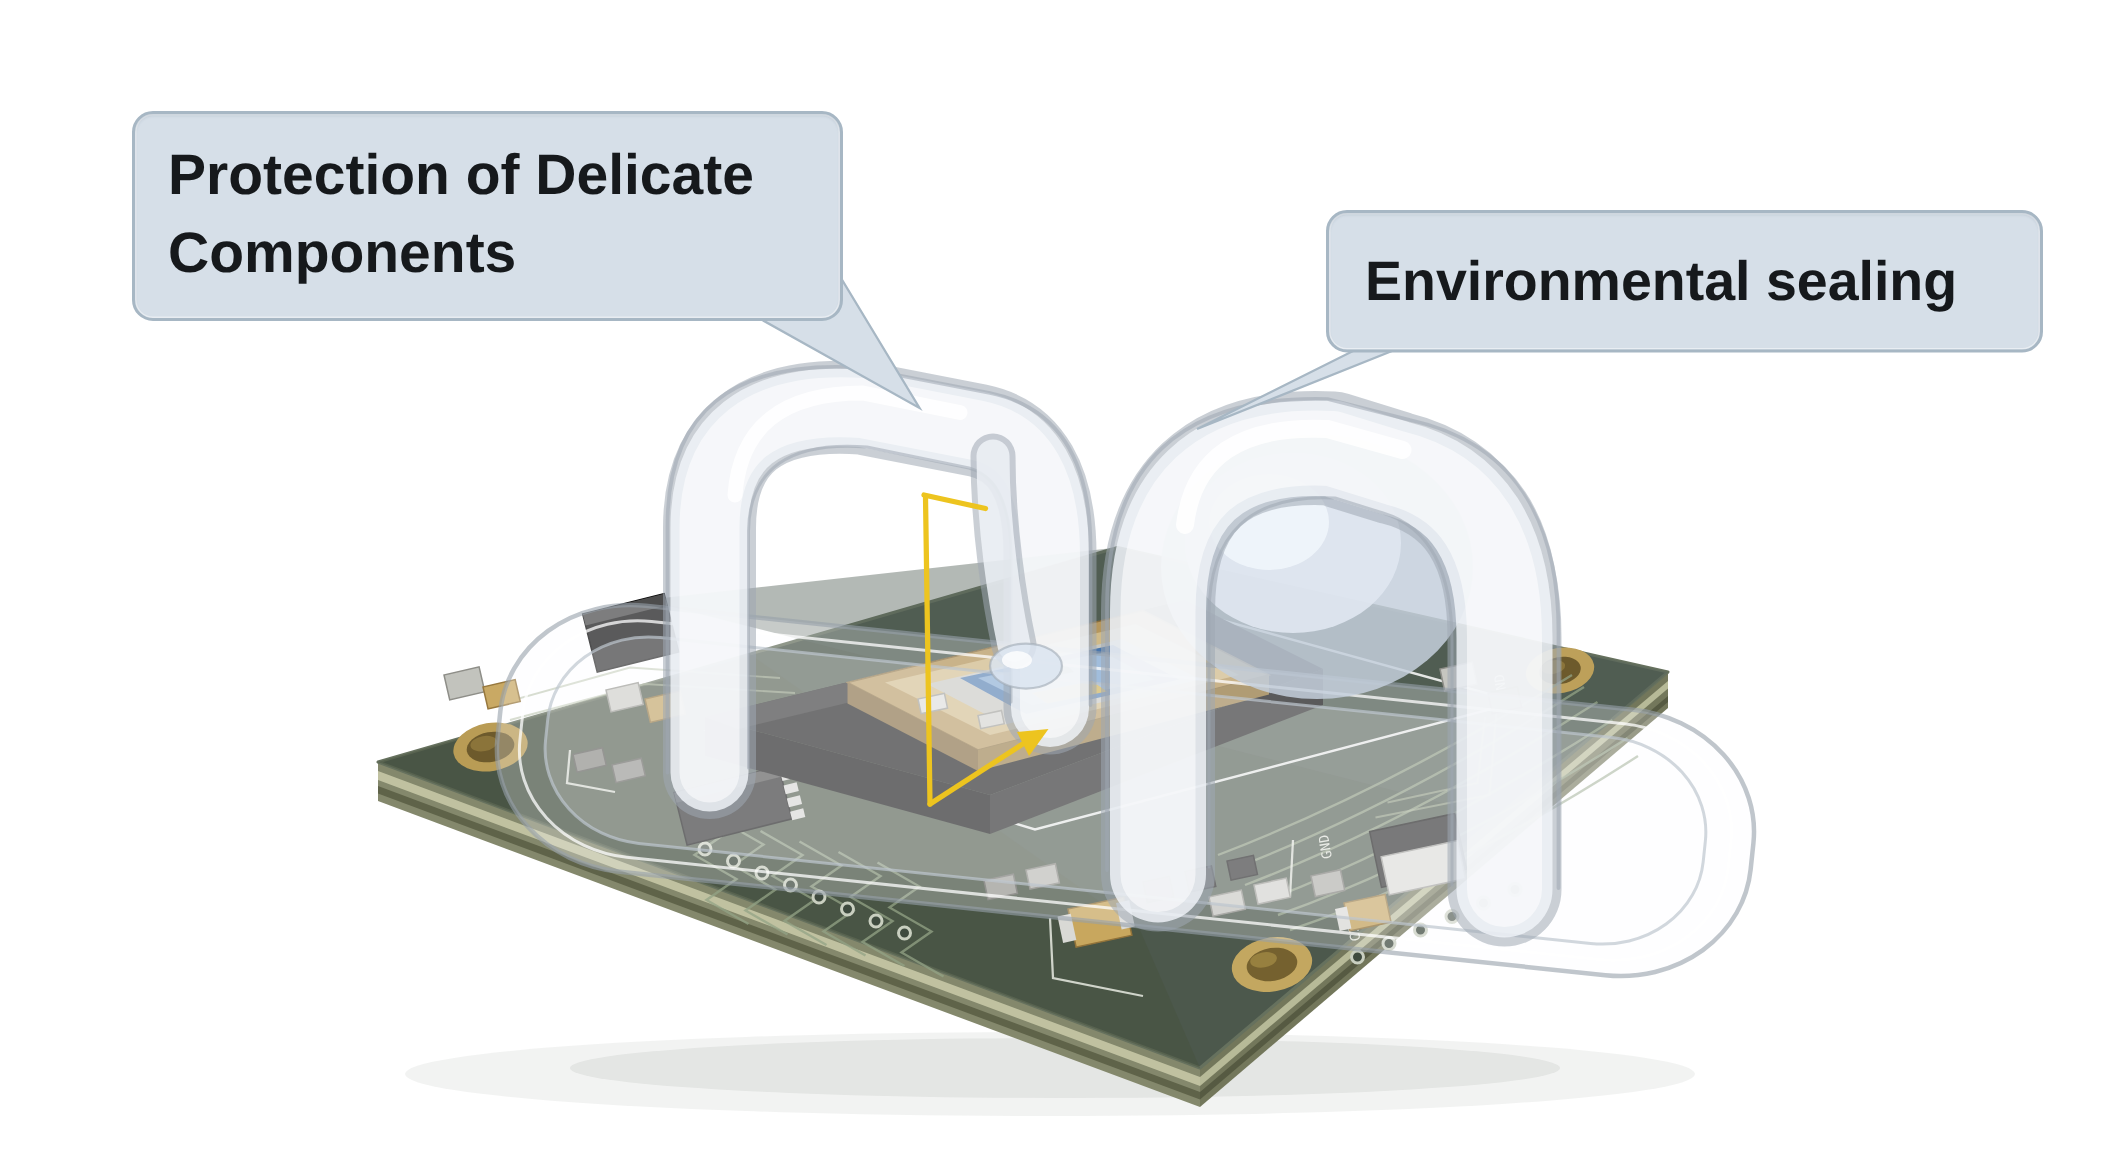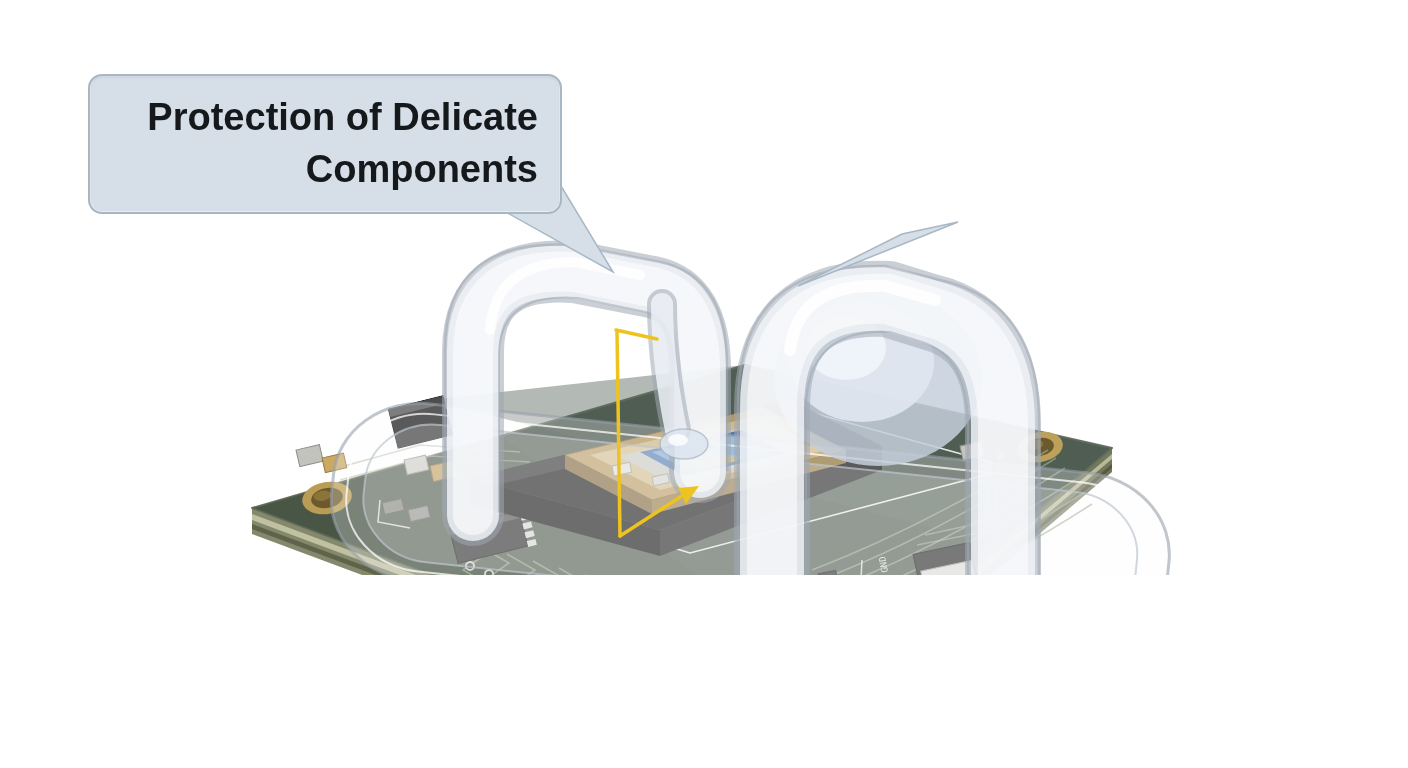--- a/index.html
+++ b/index.html
@@ -8,21 +8,21 @@
     --callout-text:#16191c;
     --accent-yellow:#edc41f;
     --board-green:#4c584c;
     --board-green-dark:#3e4a40;
     --board-edge:#8d9174;
     --sensor-blue:#4a76ac;
     --bg:#ffffff;
   }
   html,body{margin:0;padding:0;}
   body{background:var(--bg);font-family:"Liberation Sans","DejaVu Sans",sans-serif;}
-  .stage{position:relative;width:1408px;height:575px;overflow:hidden;background:var(--bg);text-align:right;}
+  .stage{position:relative;width:1408px;height:768px;overflow:hidden;background:var(--bg);}
   .scene{position:absolute;left:0;top:0;}
   .callout{
     position:absolute;
     background:var(--callout-fill);
     border:2px solid var(--callout-border);
     border-radius:14px;
     color:var(--callout-text);
     font-weight:bold;
     box-sizing:border-box;
     display:flex;
@@ -262,14 +262,17 @@
     </g>
 
     <polygon class="tail" points="504,211 561,186 613,272"></polygon>
     <polygon class="tail" points="902,234 958,222 798,286"></polygon>
   </svg>
 
   <div class="callout" id="callout-protection">
     <span class="txt">Protection of Delicate Components</span>
   </div>
 
+  <div class="callout" id="callout-sealing">
+    <span class="txt">Environmental sealing</span>
+  </div>
 
 </div>
 
 </body></html>

